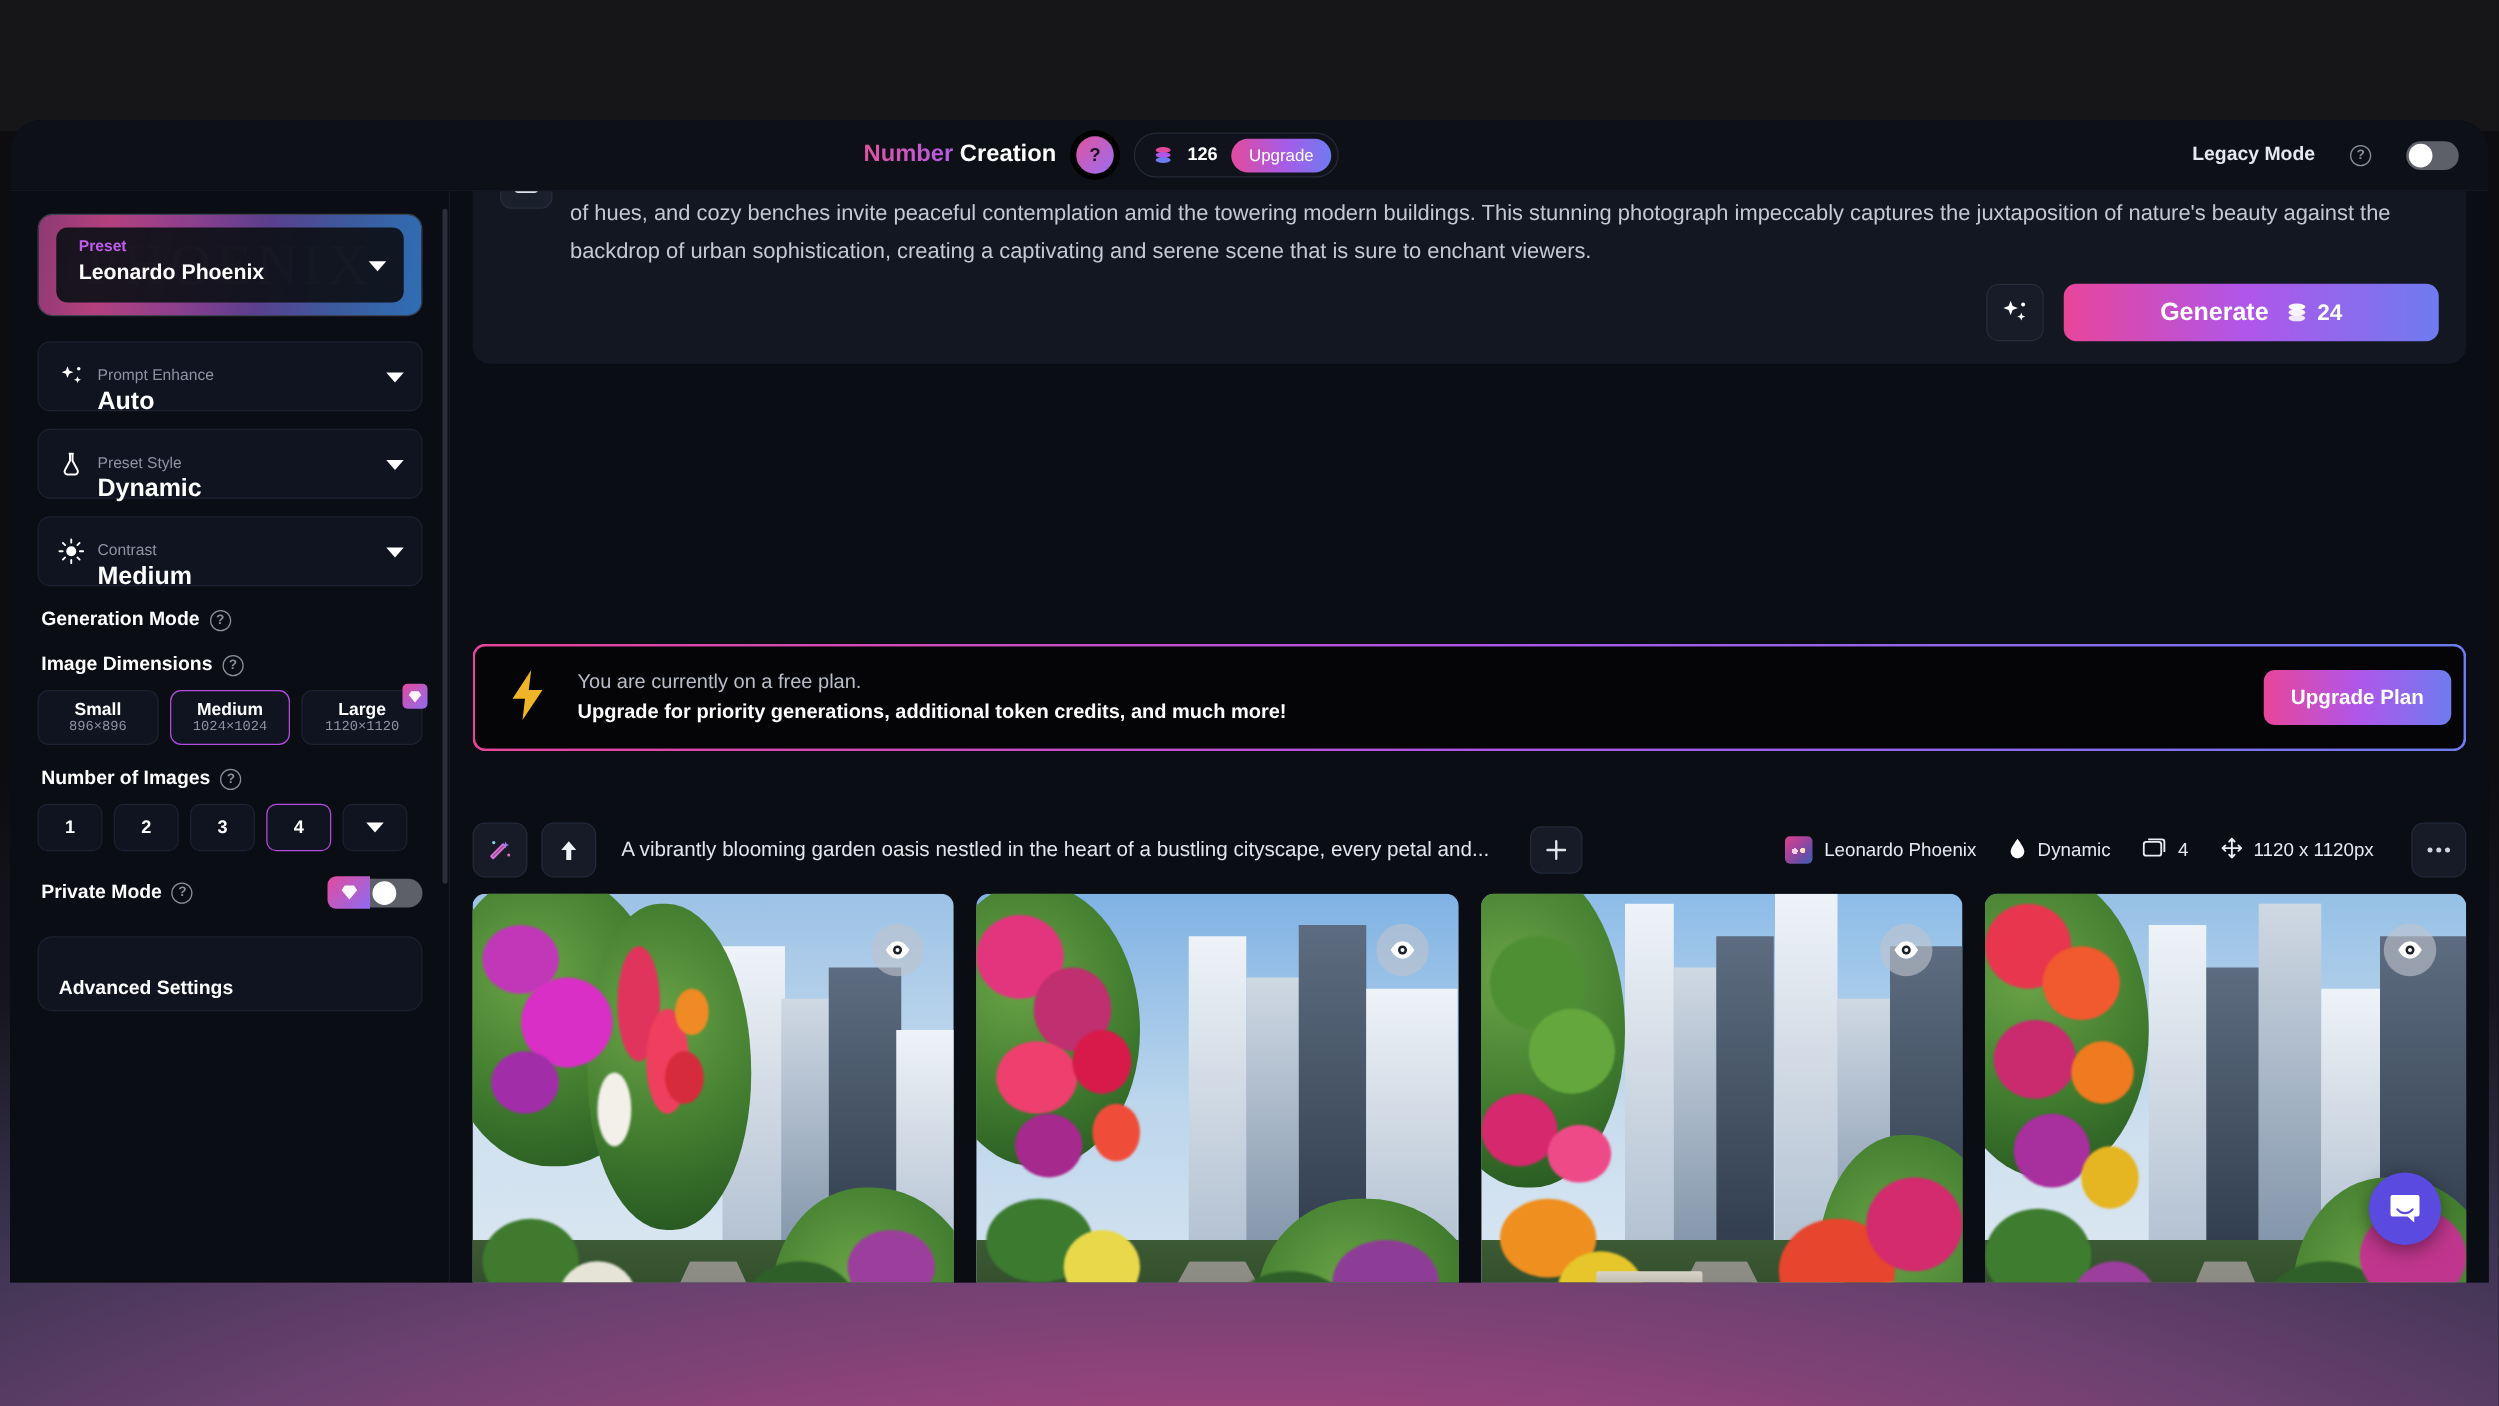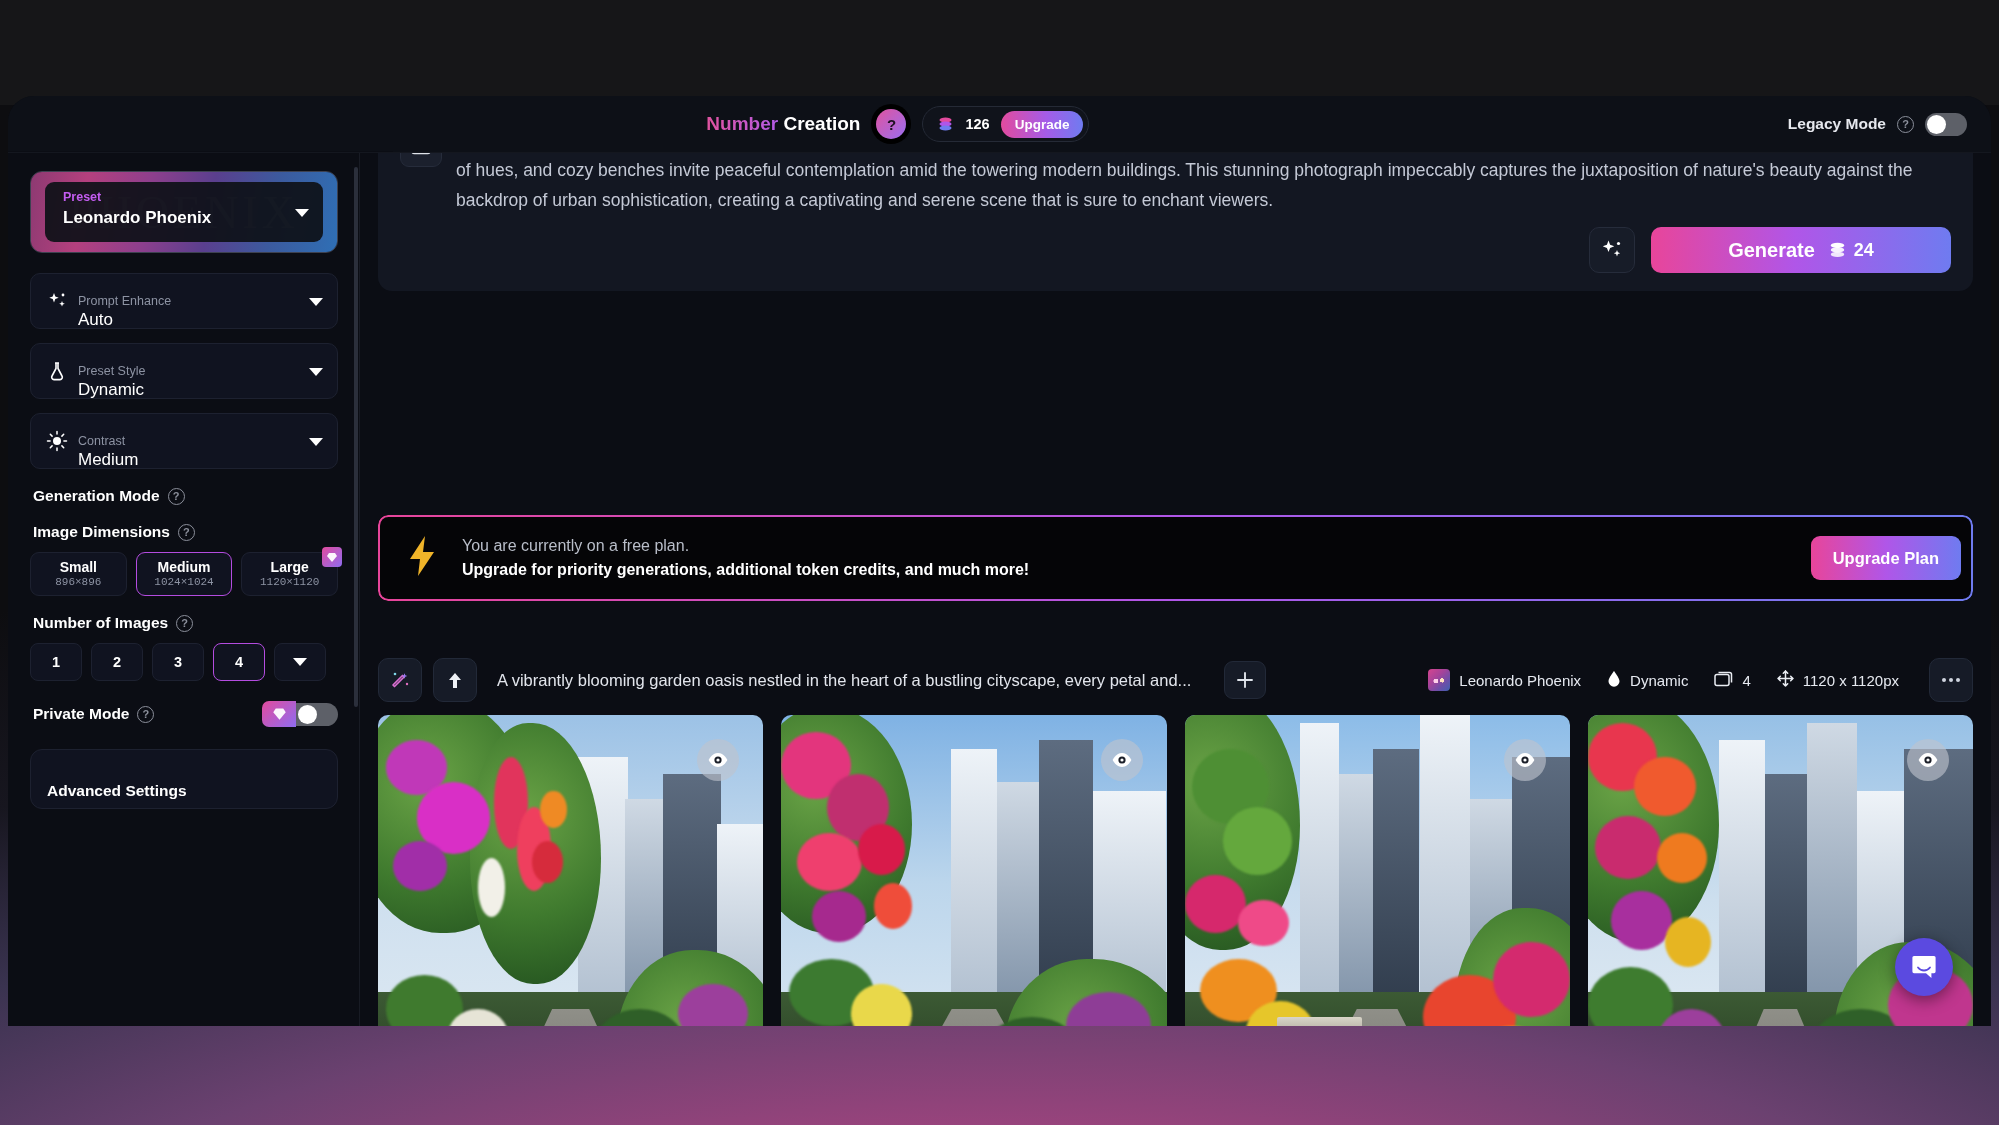--- a/index.html
+++ b/index.html
@@ -77,23 +77,23 @@
   .credit-pill {
     display:flex; align-items:center; gap:11px;
     height: 36px; padding: 0 5px 0 14px; border-radius: 18px;
     border: 1px solid #252a36; background: #10131b; cursor: pointer;
   }
   .coin-ico { width:17px; height:15px; position:relative; flex:none; }
   .credit-count { color:#fff; font-size:14.5px; font-weight:700; }
   .upgrade-btn {
     height: 27px; padding: 0 14px; border-radius: 14px;
     background: linear-gradient(90deg,#e24b9e 0%, #a55ce8 55%, #6f7bf0 100%);
-    color:#fff; font-size:13.5px; font-weight:700; display:flex; align-items:center; cursor:pointer;
-  }
-  .tb-right { display:flex; align-items:center; gap: 11px; padding-right: 24px; }
+    color:#fff; font-size:13.5px; font-weight:400; display:flex; align-items:center; cursor:pointer;
+  }
+  .tb-right { display:flex; align-items:center; gap: 28px; padding-right: 24px; }
   .legacy-label { color:#e6e8ee; font-size:15.5px; font-weight:700; }
   .qmark {
     width:17px; height:17px; border-radius:50%; border:1.4px solid #8b8f9b;
     color:#8b8f9b; font-size:11px; display:flex; align-items:center; justify-content:center;
     font-weight:700; cursor:pointer;
   }
   .toggle {
     width: 42px; height: 23px; border-radius: 12px; background:#5d6068;
     position:relative; cursor:pointer; flex:none;
   }
@@ -143,21 +143,21 @@
   }
 
   .sel-card {
     position: relative; height: 56px; border-radius: 10px; background:#101320;
     border: 1px solid #1d2130; margin-bottom: 14px; display:flex; align-items:center;
     padding: 0 34px 0 14px; cursor:pointer;
   }
   .sel-ico { width: 24px; flex:none; display:flex; align-items:center; justify-content:center; margin-right:9px; }
   .sel-text { line-height: 1.2; margin-top: 23px; }
   .sel-label { font-size: 12.5px; color:#8d93a3; font-weight:400; }
-  .sel-value { font-size: 17px; color:#fff; font-weight:400; margin-top:1px; }
+  .sel-value { font-size: 20px; color:#fff; font-weight:700; margin-top:1px; }
 
   .section-head {
     display:flex; align-items:center; gap:8px; margin: 18px 0 11px 3px;
   }
   .section-title { font-size:15.5px; font-weight:700; color:#fff; }
 
   .chip-row { display:flex; gap:9px; }
   .chip {
     flex:1; height: 38px; border-radius:8px; background:#101320; border:1px solid #1d2130;
     color:#e8eaf0; font-size:14px; font-weight:700; display:flex; align-items:center; justify-content:center;

